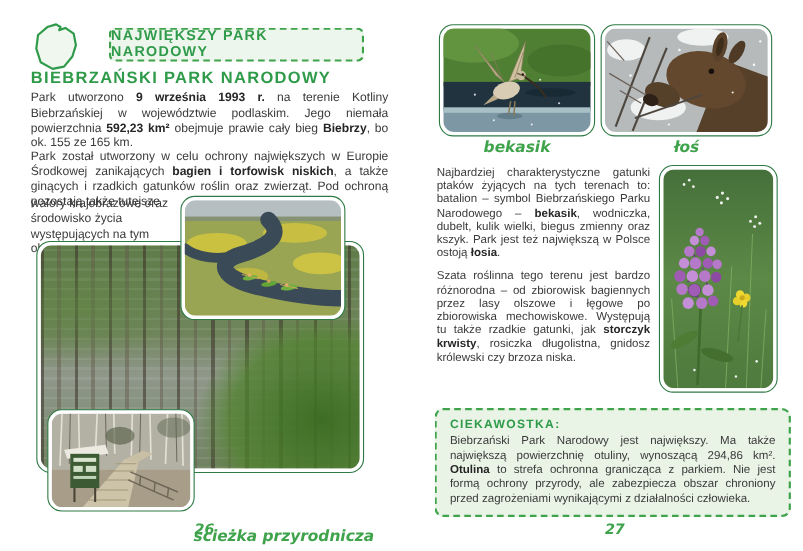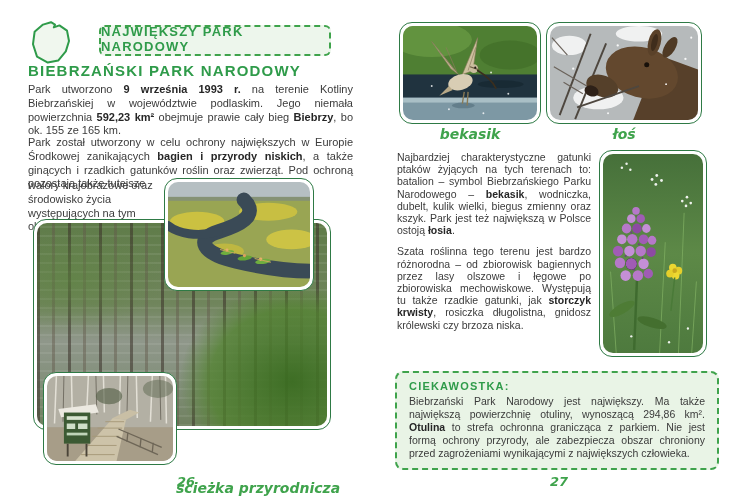--- a/index.html
+++ b/index.html
@@ -41,21 +41,21 @@
     </svg>
 
     <div class="abs badge hand" style="left:99px;top:25px;width:232px;height:31px;">
       <span>NAJWIĘKSZY PARK NARODOWY</span>
     </div>
 
     <div class="abs hand" style="left:28px;top:62px;width:325px;font-size:15px;">BIEBRZAŃSKI PARK NARODOWY</div>
 
     <p class="abs body-text" style="left:28px;top:83px;width:325px;margin:0;"><span>Park utworzono </span><b>9 września 1993 r.</b><span> na terenie Kotliny Biebrzańskiej w województwie podlaskim. Jego niemała powierzchnia </span><b>592,23 km²</b><span> obejmuje prawie cały bieg </span><b>Biebrzy</b><span>, bo ok. 155 ze 165 km.</span></p>
 
-    <p class="abs body-text" style="left:28px;top:136px;width:325px;margin:0;"><span>Park został utworzony w celu ochrony największych w Europie Środkowej zanikających </span><b>bagien i przyrody niskich</b><span>, a także ginących i rzadkich gatunków roślin oraz zwierząt. Pod ochroną pozostają także tutejsze</span></p>
+    <p class="abs body-text" style="left:28px;top:136px;width:325px;margin:0;"><span>Park został utworzony w celu ochrony największych w Europie Środkowej zanikających </span><b>bagien i torfowisk niskich</b><span>, a także ginących i rzadkich gatunków roślin oraz zwierząt. Pod ochroną pozostają także tutejsze</span></p>
 
     <p class="abs body-text" style="left:28px;top:179px;width:146px;margin:0;text-align:left;">walory krajobrazowe oraz środowisko życia występujących na tym obszarze ptaków.</p>
 
     <div class="abs frame" style="left:33px;top:219px;width:298px;height:211px;z-index:1;">
       <div class="ph ph-forest"></div>
     </div>
 
     <div class="abs frame" style="left:164px;top:178px;width:150px;height:113px;z-index:3;">
       <svg viewBox="0 0 146 106" preserveAspectRatio="none">
         <rect width="146" height="20" fill="#b5bfc2"></rect>
@@ -286,18 +286,18 @@
           <circle cx="77" cy="124" r="4" fill="#eed831"></circle>
             <circle cx="71" cy="122" r="4" fill="#e6cf2a"></circle>
           <circle cx="76" cy="119" r="2.4" fill="#c9a81e"></circle>
           <line x1="76" y1="126" x2="72" y2="160" stroke="#4a7a38" stroke-width="1.6"></line>
         </g>
       </svg>
     </div>
 
     <div class="abs fact-box" style="left:30px;top:371px;width:324px;">
       <div class="hand fact-title">CIEKAWOSTKA:</div>
-      <div class="fact-text"><span>Biebrzański Park Narodowy jest największy. Ma także największą powierzchnię otuliny, wynoszącą 294,86 km². </span><b>Otulina</b><span> to strefa ochronna granicząca z parkiem. Nie jest formą ochrony przyrody, ale zabezpiecza obszar chroniony przed zagrożeniami wynikającymi z największych człowieka.</span></div>
+      <div class="fact-text"><span>Biebrzański Park Narodowy jest największy. Ma także największą powierzchnię otuliny, wynoszącą 294,86 km². </span><b>Otulina</b><span> to strefa ochronna granicząca z parkiem. Nie jest formą ochrony przyrody, ale zabezpiecza obszar chroniony przed zagrożeniami wynikającymi z działalności człowieka.</span></div>
     </div>
 
     <div class="abs script pagenum" style="left:163px;top:474px;width:40px;">27</div>
   </div>
 </div>
 
 </body></html>

